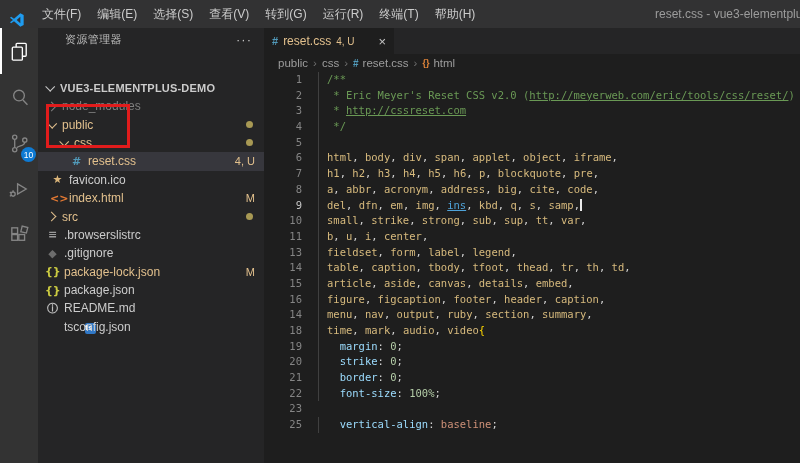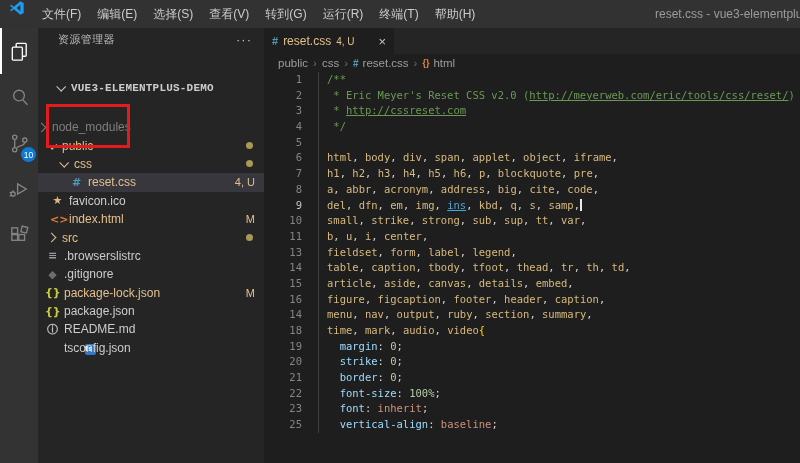--- a/index.html
+++ b/index.html
@@ -1,37 +1,37 @@
 <!DOCTYPE html>
 <html style="--gold: #e2c08d; --badge: #0e7ad3; --annotation: #e11c1c; --syn-comment: #6a9955; --syn-tag: #d7ba7d; --syn-property: #9cdcfe; --syn-number: #b5cea8; --syn-value: #ce9178; --syn-link: #4fa3d9;"><head>
 <meta charset="utf-8">
 <style>
   html,body{margin:0;padding:0;}
   body{width:800px;height:463px;overflow:hidden;background:#1e1e1e;
        font-family:"Liberation Sans",sans-serif;position:relative;
        -webkit-font-smoothing:antialiased;}
   
   .titlebar{position:absolute;left:0;top:0;width:800px;height:28px;background:#323233;
-            display:flex;align-items:flex-start;color:#cccccc;font-size:12px;z-index:5;}
+            display:flex;align-items:flex-end;color:#cccccc;font-size:12px;z-index:5;}
   .vscode-logo{margin:0 9px 0 9px;display:flex;align-items:center;}
   .menu-item{padding:0 8px;height:28px;line-height:28px;cursor:default;}
   .window-title{position:absolute;left:655px;top:0;height:28px;line-height:28px;
                 color:#9c9c9c;font-size:12px;white-space:nowrap;}
   
   .activitybar{position:absolute;left:0;top:28px;width:38px;height:435px;background:#333333;}
   .act-item{height:46px;display:flex;align-items:center;justify-content:center;
             color:#858585;position:relative;}
   .act-item.active{color:#ffffff;box-shadow:inset 2px 0 0 #ffffff;}
   .act-item svg{stroke:currentColor;fill:none;stroke-width:1.4;}
   .act-badge{position:absolute;right:2px;bottom:4px;min-width:15px;height:15px;border-radius:50%;
              background:var(--badge,#0e7ad3);color:#fff;font-size:8.5px;display:flex;
              align-items:center;justify-content:center;}
   
   .sidebar{position:absolute;left:38px;top:28px;width:226px;height:435px;background:#252526;overflow:hidden;}
-  .sb-header{height:23px;display:flex;align-items:center;padding:0 12px 0 20px;
+  .sb-header{height:23px;display:flex;align-items:center;padding:0 12px 0 27px;
              color:#bcbcbc;font-size:11px;letter-spacing:.4px;text-align:right;}
   .sb-more{margin-left:auto;color:#c5c5c5;font-size:13px;letter-spacing:1px;cursor:default;}
   .tree{position:absolute;left:0;top:50px;width:226px;}
   .row{height:18.4px;display:flex;align-items:center;font-size:12px;color:#cccccc;
        white-space:nowrap;cursor:default;}
   .row.selected{background:#37373d;}
   .row.gold{color:var(--gold,#e2c08d);}
   .row.dim{color:#7f7f7f;}
   .row.root{font-weight:bold;font-size:11px;color:#cccccc;letter-spacing:.2px;height:19px;}
   .chev{width:6px;height:6px;border-right:1.3px solid currentColor;border-bottom:1.3px solid currentColor;
@@ -131,25 +131,25 @@
       </svg>
   </div>
 </div>
 
 <div class="sidebar">
   <div class="sb-header">
     <span>资源管理器</span>
     <span class="sb-more">···</span>
   </div>
   <div class="tree" id="tree">
-      <div class="row root" style="padding-left: 19px; font-family: Liberation Mono, monospace;">
+      <div class="row root" style="padding-left: 8px;">
         <span class="chev down"></span>
         <span>VUE3-ELEMENTPLUS-DEMO</span>
       </div>
-      <div class="row dim" style=" margin-top: 21px;">
+      <div class="row dim" style="padding-left: 10px;">
         <span class="chev right"></span>
         <span>node_modules</span>
       </div>
       <div class="row gold" style="padding-left: 10px;">
         <span class="chev down"></span>
         <span>public</span>
         <span class="dot"></span>
       </div>
       <div class="row gold" style="padding-left: 22px;">
         <span class="chev down"></span>
@@ -313,20 +313,19 @@
       <div class="code-line">
         <span class="line-num">21</span>
         <span class="line-text"><span class="tk-w">  </span><span class="tk-pr">border</span><span class="tk-o">: </span><span class="tk-n">0</span><span class="tk-o">;</span></span>
       </div>
       <div class="code-line">
         <span class="line-num">22</span>
         <span class="line-text"><span class="tk-w">  </span><span class="tk-pr">font-size</span><span class="tk-o">: </span><span class="tk-n">100%</span><span class="tk-o">;</span></span>
       </div>
       <div class="code-line">
         <span class="line-num">23</span>
-        <span class="line-text"><span class="tk-w">  </span><span class="tk-pr">font</span><span class="tk-o">: </span><span class="tk-v">inherit</span><span class="tk-o">;</span></span>
       </div>
       <div class="code-line">
         <span class="line-num">25</span>
         <span class="line-text"><span class="tk-w">  </span><span class="tk-pr">vertical-align</span><span class="tk-o">: </span><span class="tk-v">baseline</span><span class="tk-o">;</span></span>
       </div>
     </div>
 </div>
 
 </body></html>

